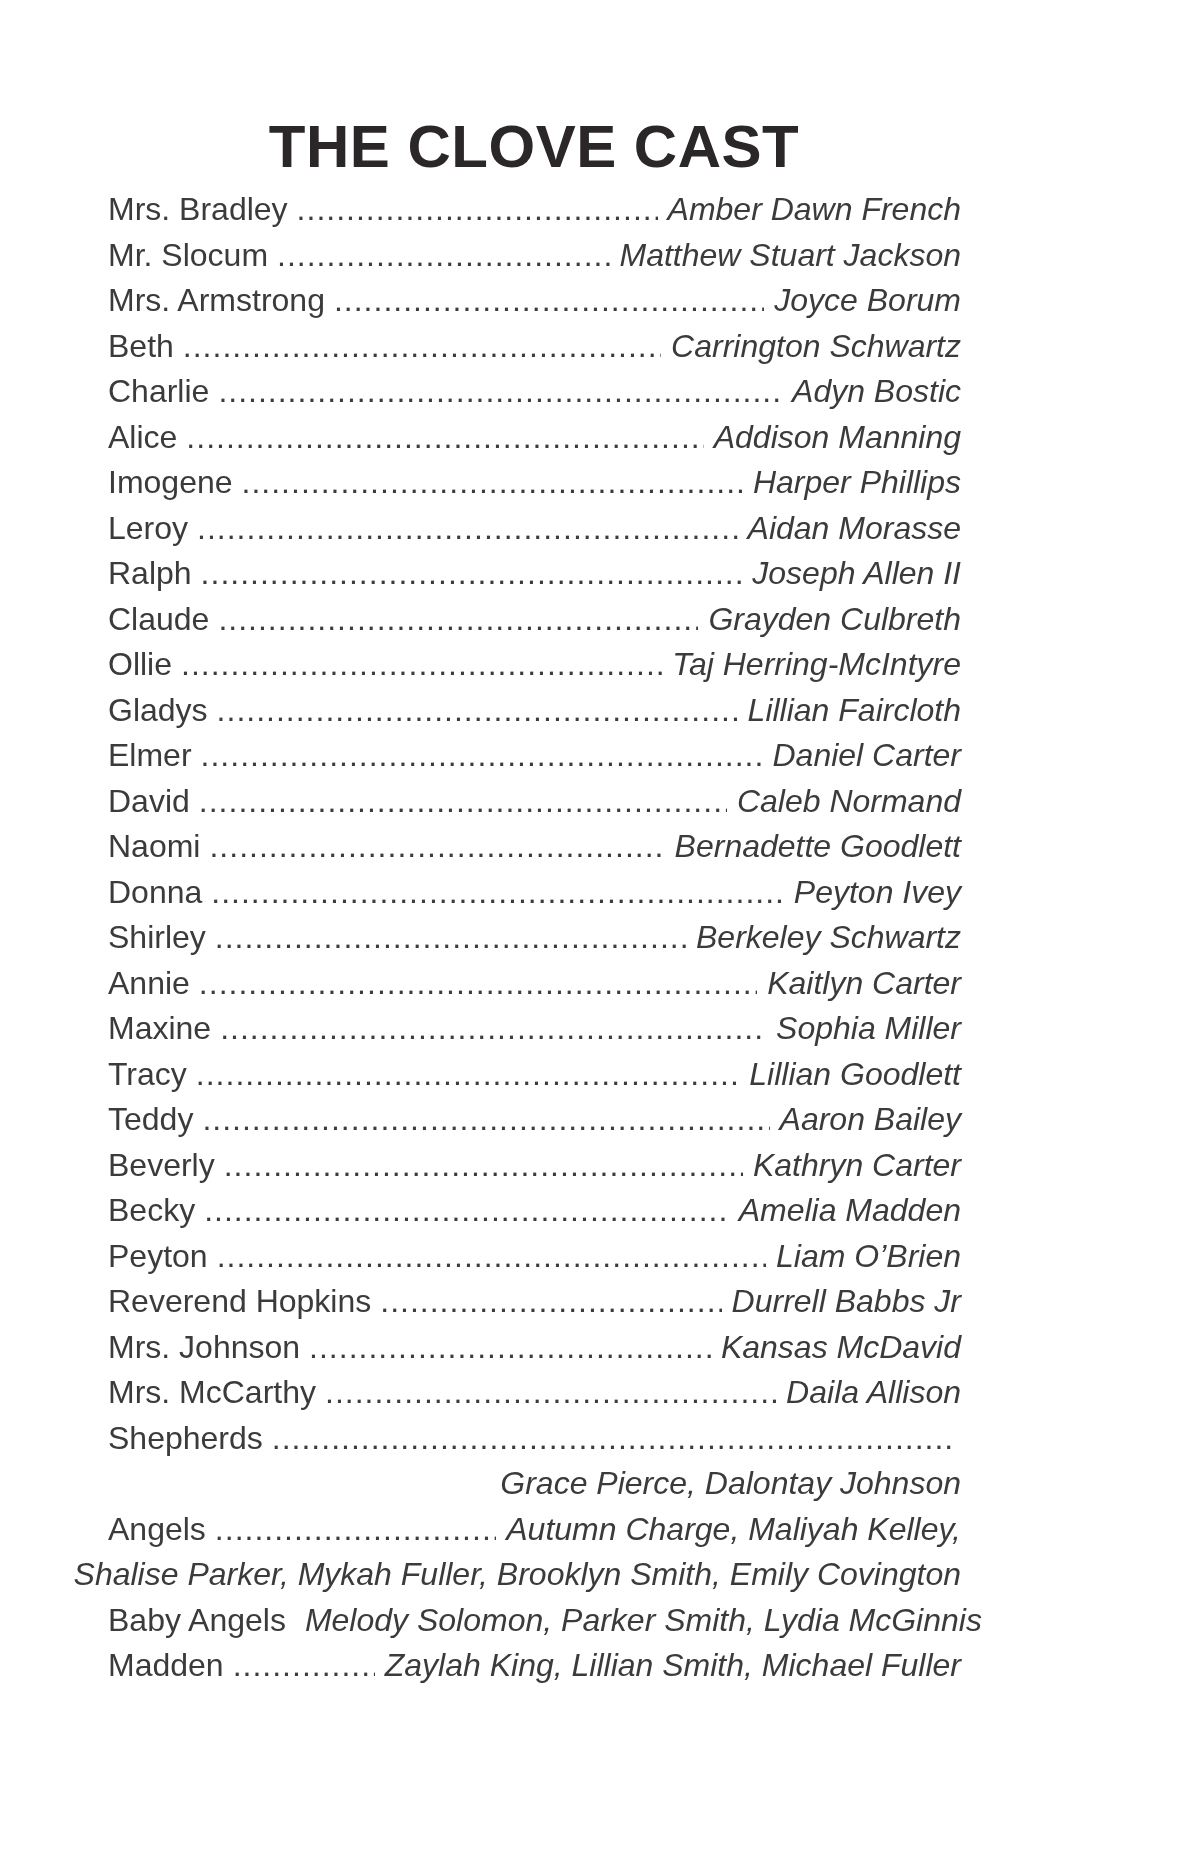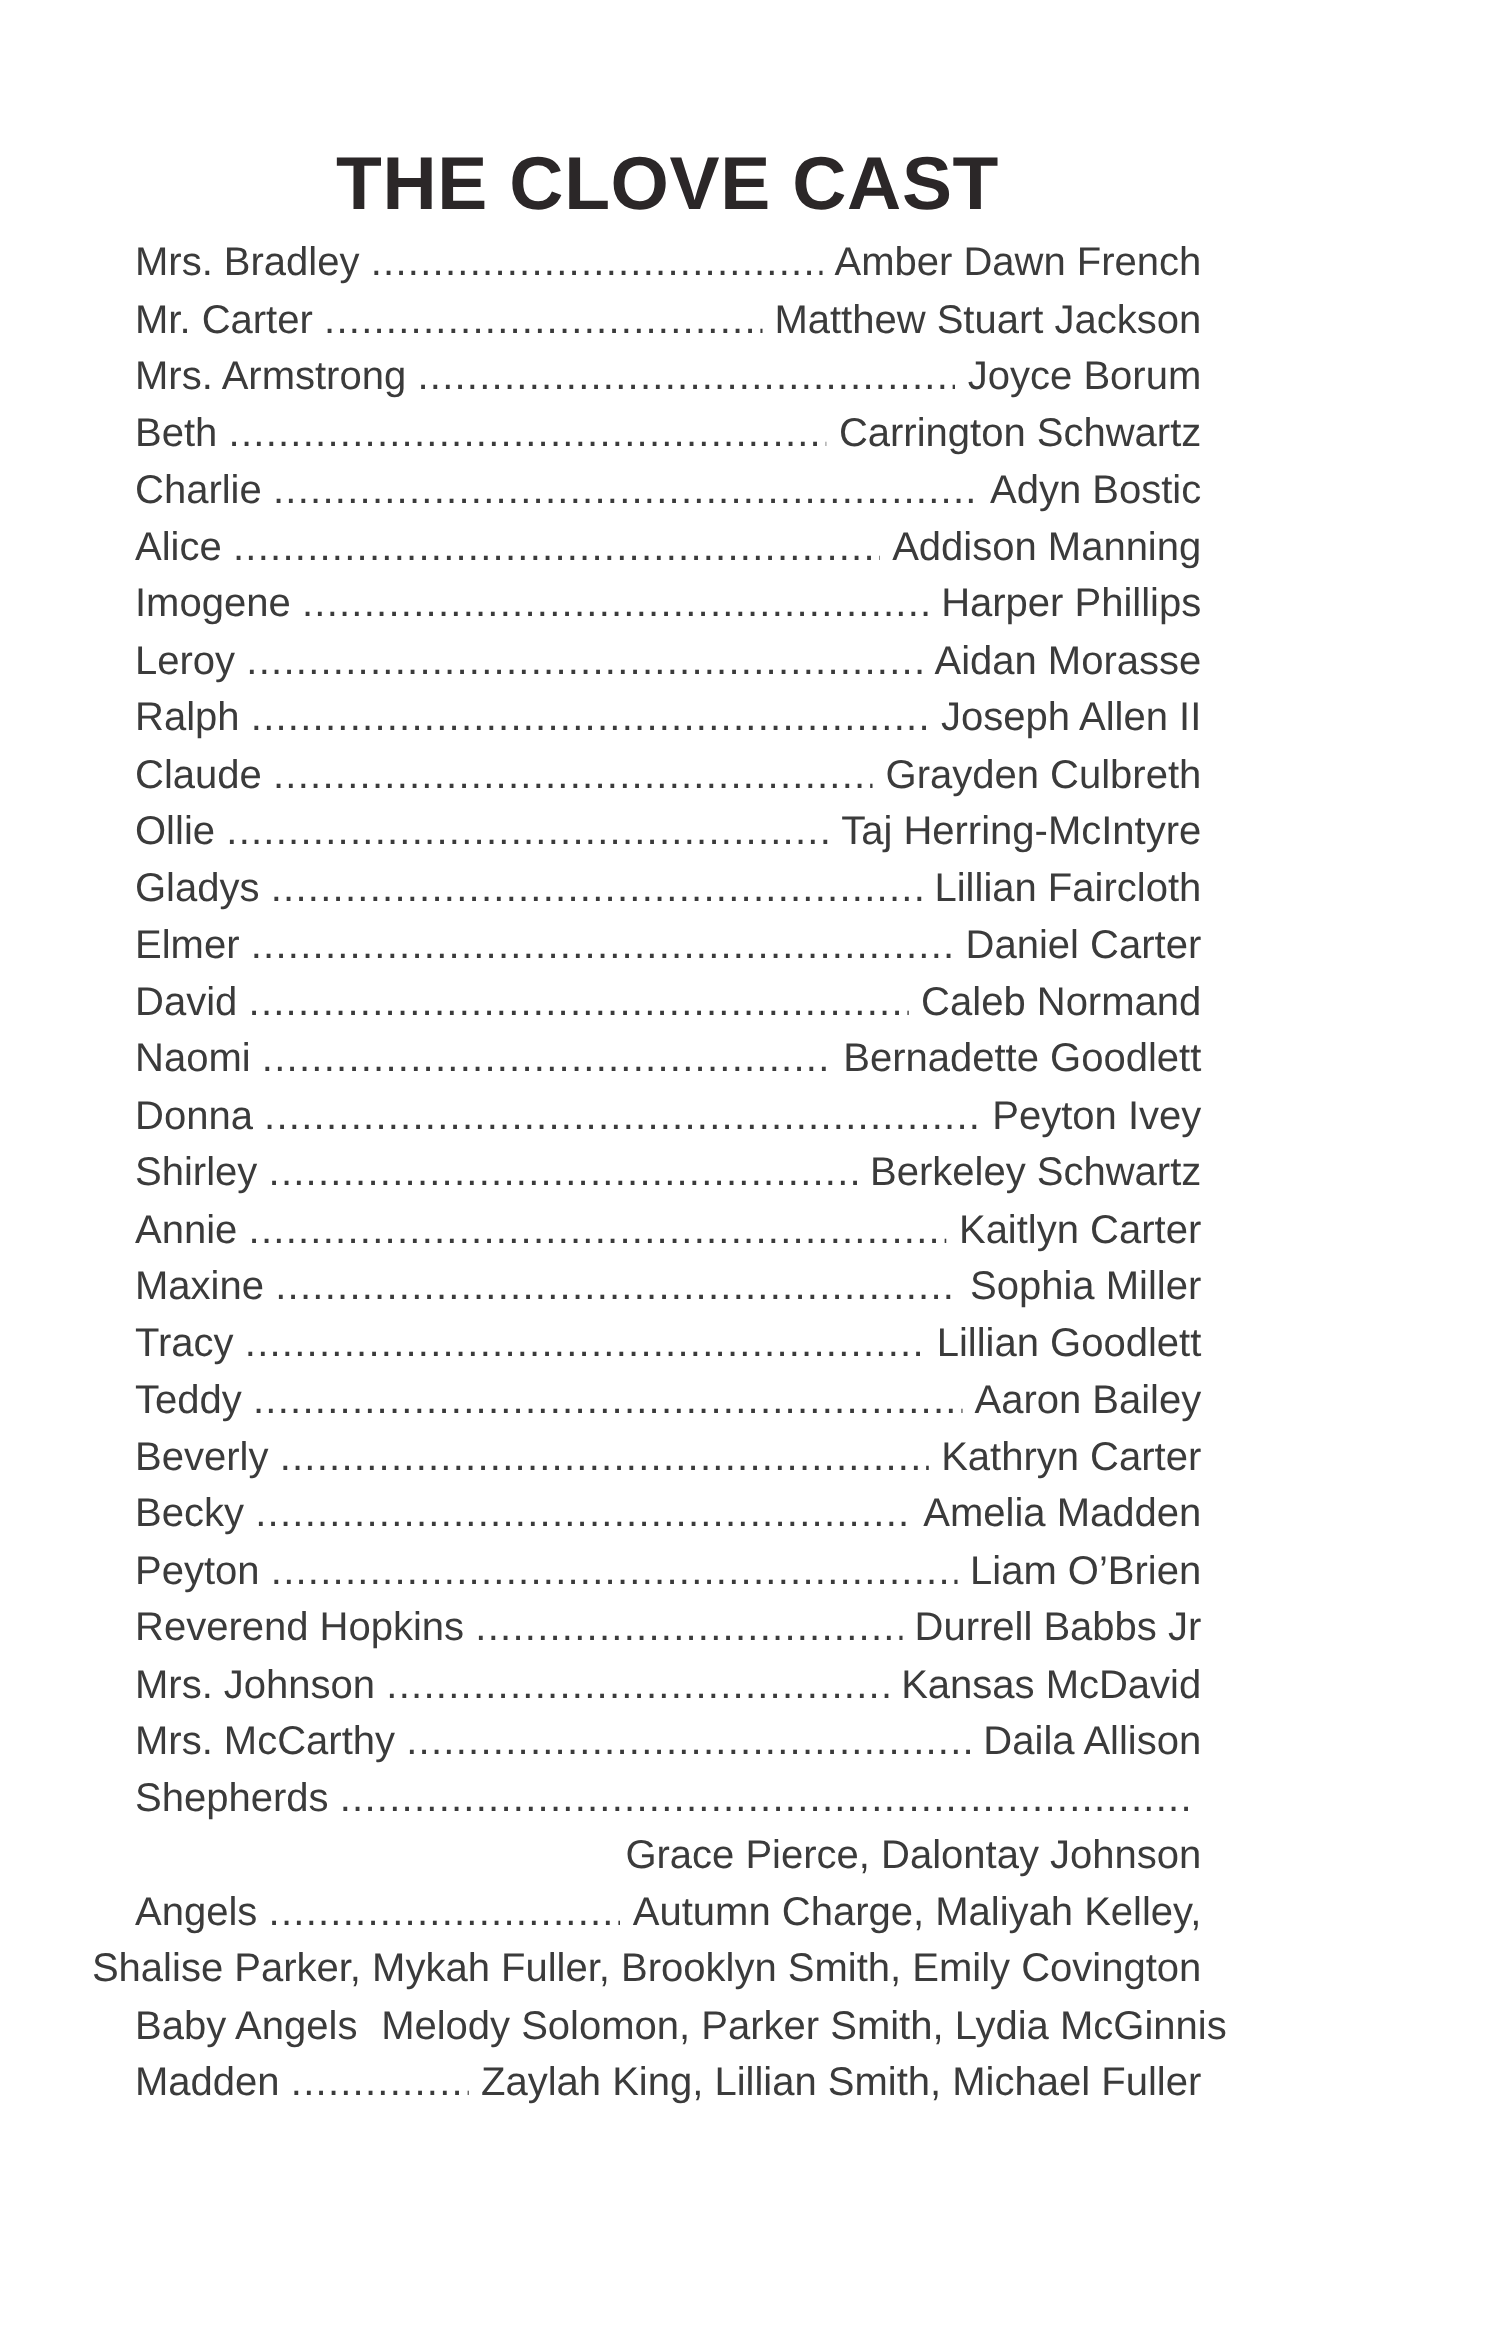--- a/index.html
+++ b/index.html
@@ -44,38 +44,39 @@
     overflow: hidden;
     white-space: nowrap;
     margin: 0 10px 0 9px;
     letter-spacing: 1px;
     color: #3b3b3b;
   }
   .row .actor {
     flex: 0 0 auto;
     white-space: nowrap;
     text-align: center;
+    font-style: italic;
   }
   .row.cont {
     justify-content: flex-end;
   }
 </style>
 </head>
 <body>
 
 <div class="page">
   <h1 class="title">THE CLOVE CAST</h1>
   <div class="cast">
       <div class="row">
         <span class="char">Mrs. Bradley</span>
         <span class="dots">................................................................................................................................................................</span>
         <span class="actor">Amber Dawn French</span>
       </div>
       <div class="row">
-        <span class="char">Mr. Carter</span>
+        <span class="char">Mr. Slocum</span>
         <span class="dots">................................................................................................................................................................</span>
         <span class="actor">Matthew Stuart Jackson</span>
       </div>
       <div class="row">
         <span class="char">Mrs. Armstrong</span>
         <span class="dots">................................................................................................................................................................</span>
         <span class="actor">Joyce Borum</span>
       </div>
       <div class="row">
         <span class="char">Beth</span>

